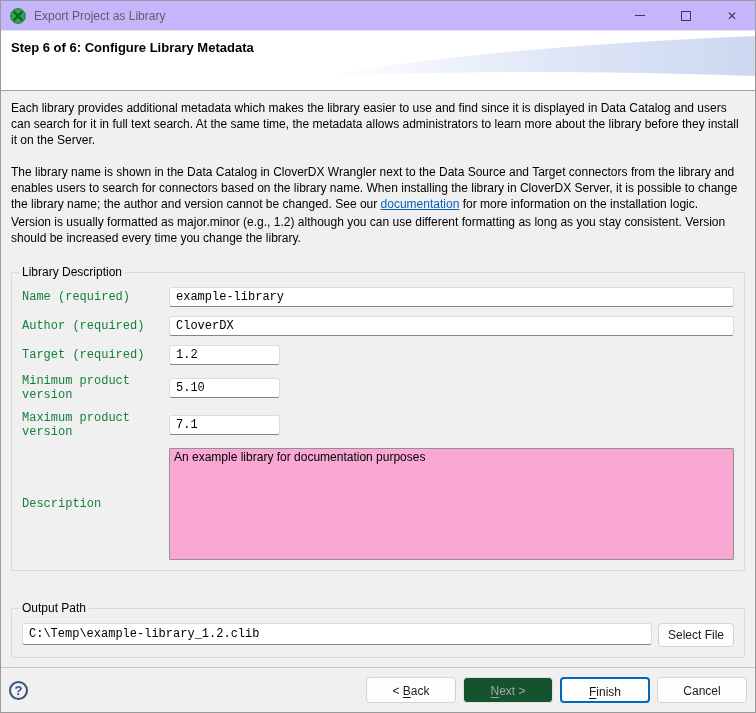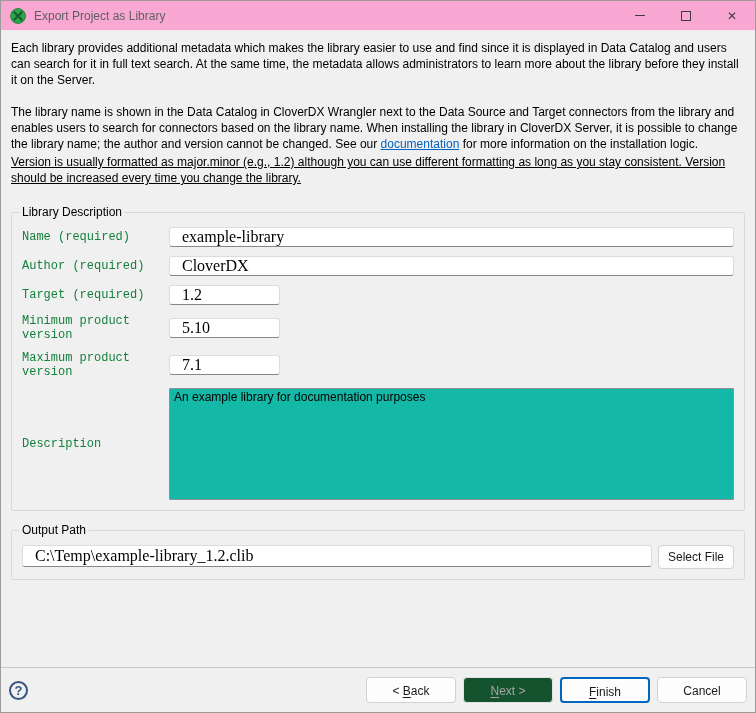--- a/index.html
+++ b/index.html
@@ -7,21 +7,21 @@
   body { font-family:"Liberation Sans", sans-serif; font-size:12px; color:#000; }
 
   .window {
     width:756px; height:713px; margin:0 auto;
     background:#f0f0f0; border:1px solid #9b9b9b;
     display:flex; flex-direction:column; overflow:hidden;
   }
 
   
   .titlebar {
-    height:30px; background:#f9a8d4; flex:0 0 auto;
+    height:30px; background:#c4b5fd; flex:0 0 auto;
     display:flex; align-items:center; padding-left:9px;
     border-bottom:1px solid #e9e9e9;
   }
   .app-icon { width:16px; height:16px; margin-right:8px; flex:0 0 auto; }
   .titlebar-title { color:#5f5f5f; font-size:12px; }
   .titlebar-controls { margin-left:auto; display:flex; height:100%; }
   .tb-btn { width:46px; height:100%; display:flex; align-items:center; justify-content:center; color:#3c3c3c; }
   .min-glyph { width:10px; height:1px; background:#3c3c3c; display:block; }
   .max-glyph { width:10px; height:10px; border:1px solid #3c3c3c; display:block; }
   .close-glyph { font-size:12px; line-height:1; }
@@ -32,46 +32,46 @@
     padding:9px 10px; border-bottom:1px solid #a0a0a0; flex:0 0 auto;
   }
   .banner h1 { font-size:13px; font-weight:bold; color:#000; position:relative; z-index:2; }
   .swoosh { position:absolute; top:3px; right:0; z-index:1; }
 
   
   .content { flex:1 1 auto; background:#f0f0f0; padding:9px 10px 0 10px; }
   .content p { line-height:16px; color:#000; }
   .p1 { margin-bottom:16px; }
   .p2 { margin-bottom:2px; }
-  .p3 { margin-bottom:0;text-decoration:underline; }
+  .p3 { margin-bottom:0; }
   a.doc-link { color:#0563c1; text-decoration:underline; cursor:pointer; }
 
   fieldset {
     border:1px solid #d9d9d9; border-radius:2px;
     padding:8px 10px 10px 10px; background:#f0f0f0;
   }
   fieldset legend { padding:0 3px; margin-left:-3px; font-size:12px; color:#000; }
   .fs-lib { margin-top:19px; }
-  .fs-out { margin-top:12px; }
+  .fs-out { margin-top:30px; }
 
   .form-row { display:flex; align-items:center; margin-bottom:9px; }
   .form-row:last-child { margin-bottom:0; }
   .form-label { width:147px; flex:0 0 auto; color:#15803d;font-family:Liberation Mono, monospace; }
 
   .tf {
     height:20px; background:#fff; color:#000;
     border:1px solid #dcdcdc; border-bottom:1px solid #868686;
-    border-radius:3px; padding:1px 12px; font-family:Liberation Serif, serif; font-size:16px;
+    border-radius:3px; padding:1px 6px; font-family:Liberation Mono, monospace; font-size:12px;
     outline:none;
   }
   .tf.wide { flex:1 1 auto; }
   .tf.short { width:111px; }
 
   .ta {
-    flex:1 1 auto; height:112px; resize:none; background:#14b8a6; color:#000;
+    flex:1 1 auto; height:112px; resize:none; background:#f9a8d4; color:#000;
     border:1px solid #919191; border-radius:1px; padding:1px 4px;
     font-family:"Liberation Sans", sans-serif; font-size:12px; line-height:15px; outline:none;
   }
 
   .out-row { display:flex; align-items:flex-start; gap:6px; }
   .out-row .tf { height:22px; }
 
   .btn {
     font-family:"Liberation Sans", sans-serif; font-size:12px; color:#1a1a1a;
     background:#fdfdfd; border:1px solid #d2d2d2; border-radius:4px;
@@ -114,20 +114,33 @@
         </div>
       <div class="tb-btn">
           <span class="max-glyph"></span>
         </div>
       <div class="tb-btn">
           <span class="close-glyph">✕</span>
         </div>
     </div>
   </div>
 
+  <div class="banner">
+    <h1>Step 6 of 6: Configure Library Metadata</h1>
+    <svg class="swoosh" width="430" height="48">
+      <defs>
+        <linearGradient id="swg" x1="0" y1="0" x2="1" y2="0">
+          <stop offset="0" stop-color="#dbe3f6" stop-opacity="0"></stop>
+          <stop offset="0.55" stop-color="#d8e1f5" stop-opacity="0.85"></stop>
+          <stop offset="1" stop-color="#ccd8f0"></stop>
+        </linearGradient>
+      </defs>
+      <path d="M0,42 Q150,14 430,2 L430,42 Q200,34 0,42 Z" fill="url(#swg)"></path>
+    </svg>
+  </div>
 
   <div class="content">
 
     <p class="p1">Each library provides additional metadata which makes the library easier to use and find since it is displayed in Data Catalog and users can search for it in full text search. At the same time, the metadata allows administrators to learn more about the library before they install it on the Server.</p>
 
     <p class="p2"><span>The library name is shown in the Data Catalog in CloverDX Wrangler next to the Data Source and Target connectors from the library and enables users to search for connectors based on the library name. When installing the library in CloverDX Server, it is possible to change the library name; the author and version cannot be changed. See our </span><a class="doc-link">documentation</a><span> for more information on the installation logic.</span></p>
 
     <p class="p3">Version is usually formatted as major.minor (e.g., 1.2) although you can use different formatting as long as you stay consistent. Version should be increased every time you change the library.</p>
 
     <fieldset class="fs-lib">

